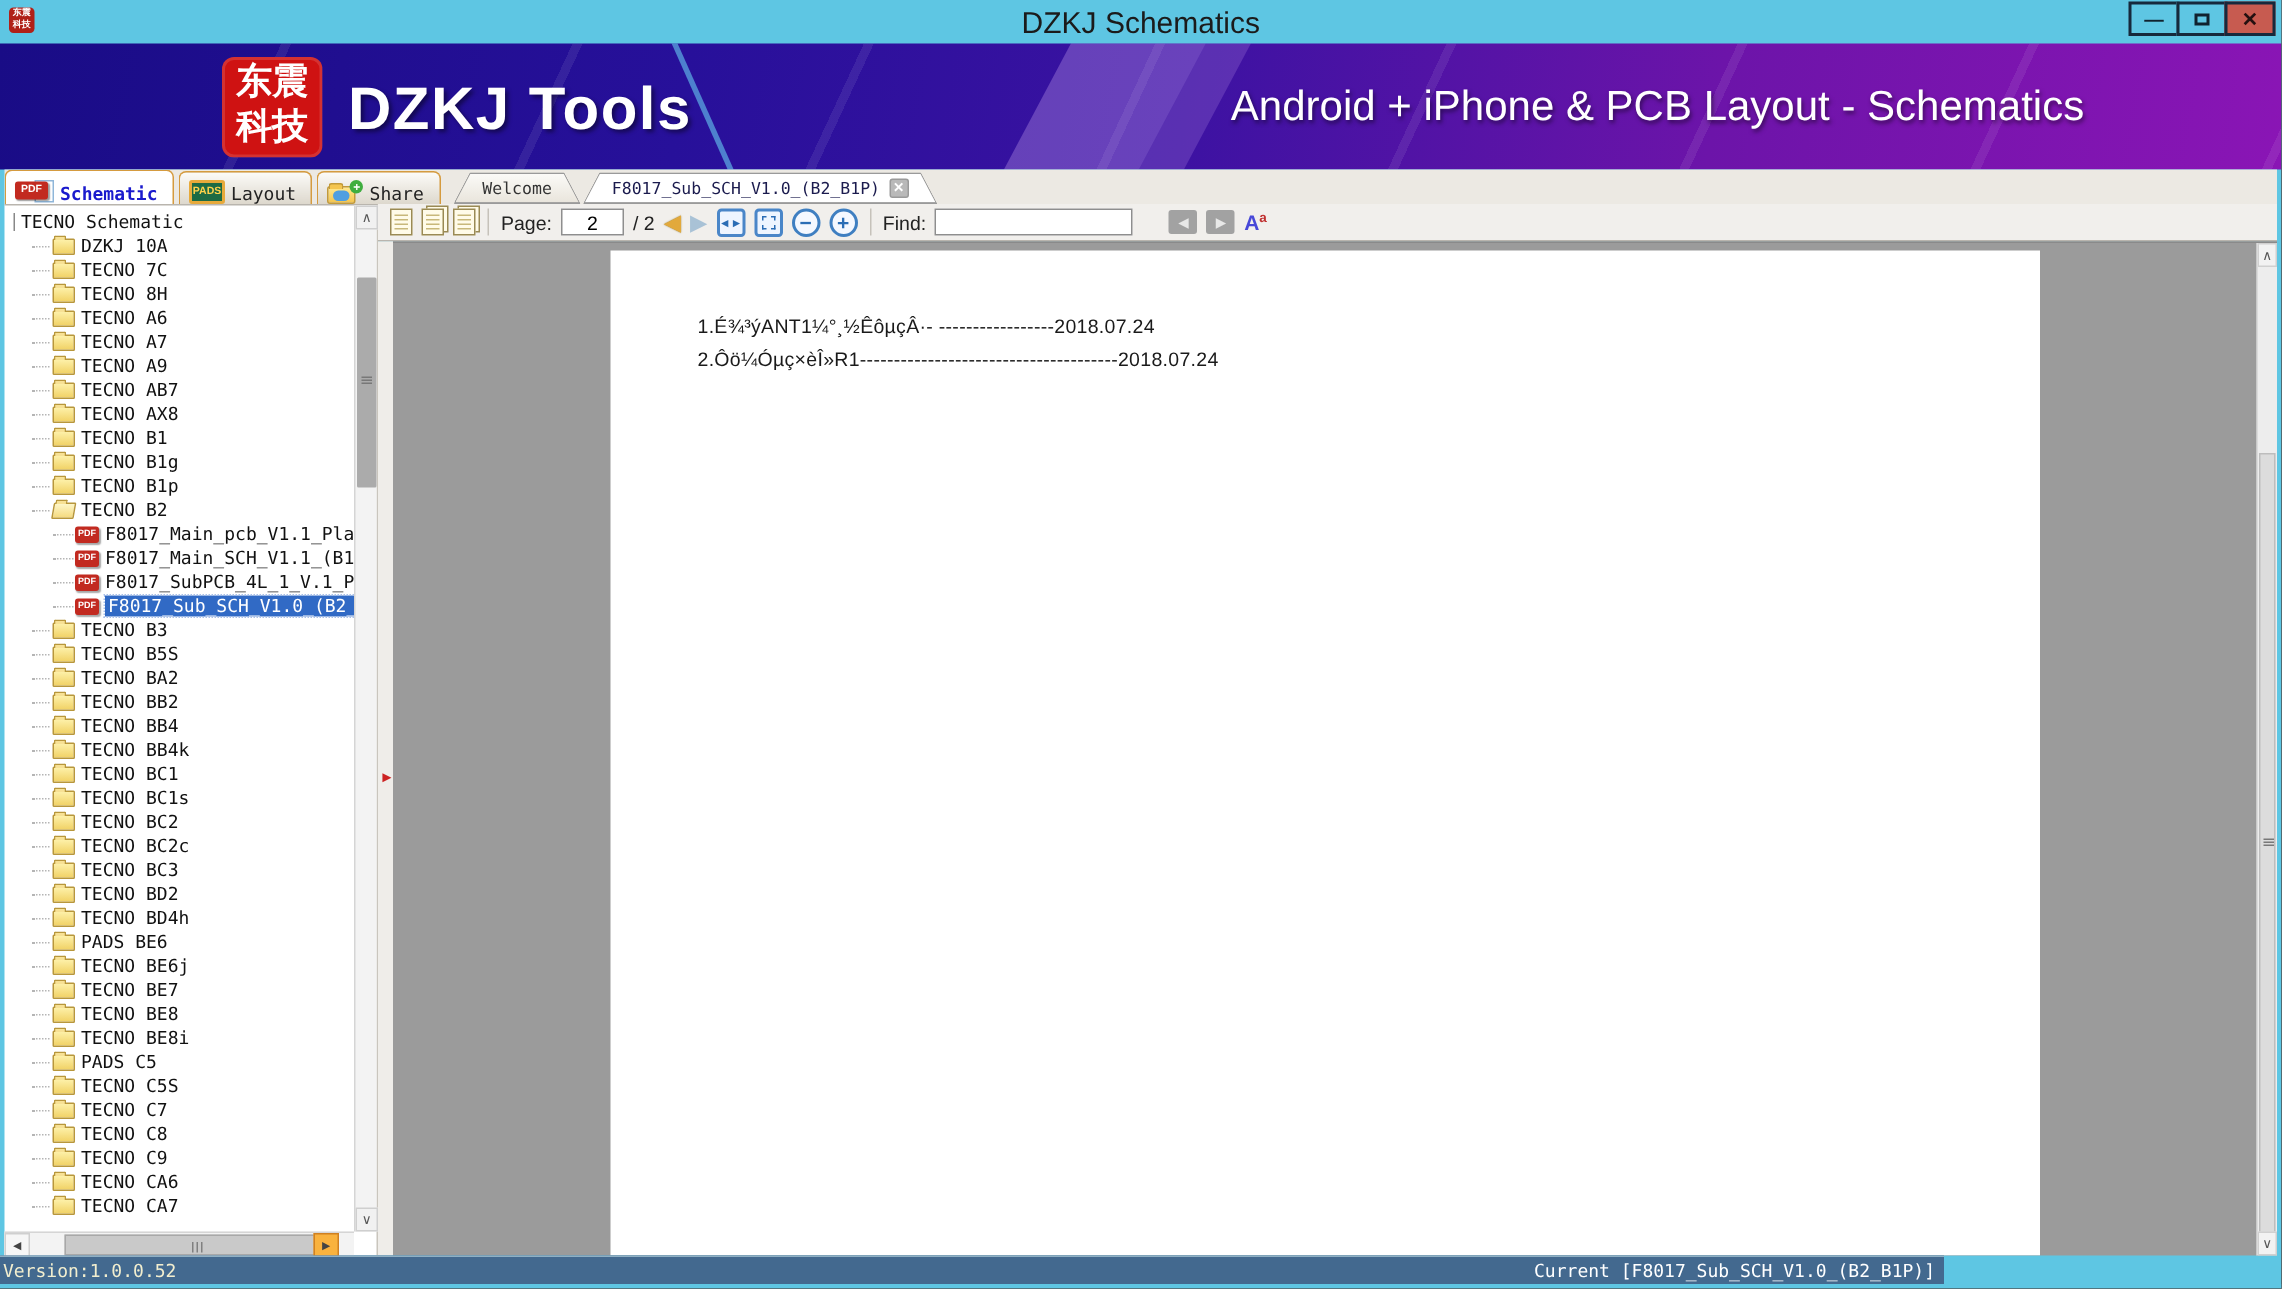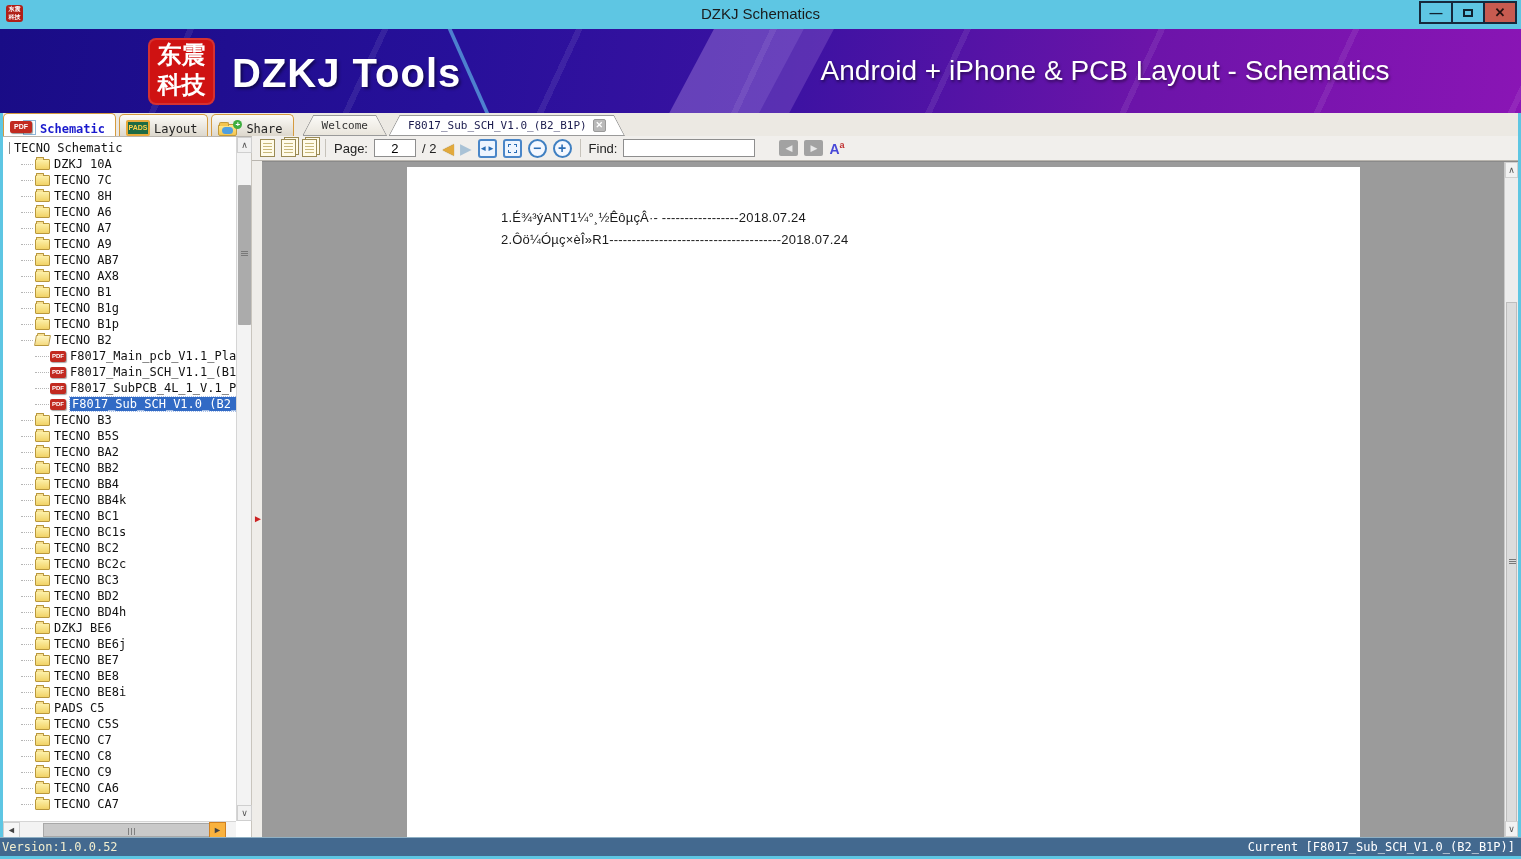--- a/index.html
+++ b/index.html
@@ -4,21 +4,21 @@
 <style>
   html,body{margin:0;padding:0;background:#333;}
   *{box-sizing:border-box;}
   .window{position:relative;width:1521px;height:859px;background:#5ec6e3;overflow:hidden;
           font-family:"Liberation Sans",sans-serif;}
 
   
   .titlebar{position:absolute;left:0;top:0;width:1521px;height:29px;background:#5ec6e3;}
   .appicon{position:absolute;left:6px;top:5px;width:17px;height:17px;background:#b02018;border-radius:3px;
            color:#fff;font-size:6px;line-height:8px;text-align:center;overflow:hidden;font-weight:bold;}
-  .apptitle{position:absolute;left:0;right:0;top:5px;text-align:center;font-size:15px;color:#1b1b1b;}
+  .apptitle{position:absolute;left:0;right:0;top:5px;text-align:center;font-size:20px;color:#1b1b1b;}
   .winbtns{position:absolute;right:4px;top:1px;display:flex;}
   .winbtn{width:34px;height:23px;border:2px solid #16293c;margin-left:-2px;display:flex;align-items:center;
           justify-content:center;font-weight:bold;color:#10222f;font-size:13px;background:#5ec6e3;}
   .winbtn.close{background:#c75b50;color:#241010;}
   .maxglyph{width:10px;height:8px;border:2px solid #10222f;display:inline-block;}
 
   
   .header{position:absolute;left:0;top:29px;width:1521px;height:84px;overflow:hidden;
           background:linear-gradient(100deg,#190c86 0%,#27109a 30%,#3c12a2 52%,#6c14a9 75%,#8a15b5 100%);}
   .header .streaks{position:absolute;inset:0;
@@ -122,31 +122,31 @@
   .hthumb{position:absolute;left:40px;top:1px;width:175px;height:14px;background:#c9c9c9;border:1px solid #a8a8a8;}
   .hgrip{position:absolute;left:50%;top:4px;width:1px;height:7px;background:#808080;box-shadow:3px 0 0 #808080,-3px 0 0 #808080;}
 
   
   .splitter{position:absolute;left:252px;top:161px;width:10px;height:676px;background:#efede9;}
   .collapse-arrow{position:absolute;left:1px;top:352px;color:#cc2222;font-size:10px;}
 
   
   .viewer{position:absolute;left:262px;top:161px;width:1256px;height:676px;background:#9b9b9b;border-top:1px solid #8a8a8a;overflow:hidden;}
   .pdfpage{position:absolute;left:145px;top:5px;width:953px;bottom:0;background:#ffffff;}
-  .pagetext{position:absolute;left:58px;top:42px;font:13px "Liberation Sans",sans-serif;color:#1a1a1a;margin-left:36px;}
+  .pagetext{position:absolute;left:58px;top:42px;font:13px "Liberation Sans",sans-serif;color:#1a1a1a;}
   .pdfline{line-height:17px;letter-spacing:0.2px;}
   .pdfline:first-child{margin-bottom:5px;}
   .viewer .vscroll2{position:absolute;top:0;right:0;width:14px;bottom:0;background:#ededed;border-left:1px solid #c9c9c9;}
   .vbtn{position:absolute;left:0;width:13px;height:16px;background:#f2f2f2;border:1px solid #d0d0d0;color:#555;
         font-size:9px;line-height:14px;text-align:center;}
   .vbtn.up{top:0;} .vbtn.down{bottom:0;}
   .vthumb2{position:absolute;left:1px;width:11px;top:140px;height:520px;background:#dcdcdc;border:1px solid #bdbdbd;}
 
   
-  .statusbar{position:absolute;left:0;top:837px;width:1521px;height:19px;background:#43698f;border-top:1px solid #8fb0c4;
+  .statusbar{position:absolute;left:0;top:837px;width:1296px;height:19px;background:#43698f;border-top:1px solid #8fb0c4;
         font:12px "DejaVu Sans Mono",monospace;}
   .status-left{position:absolute;left:2px;top:2px;color:#f2eecf;}
   .status-right{position:absolute;right:6px;top:2px;color:#ffffff;}
   .bottomstrip{position:absolute;left:0;top:856px;width:1521px;height:3px;background:#5ec6e3;}
 </style>
 </head>
 <body>
 
 <div class="window">
 
@@ -392,21 +392,21 @@
           <span class="tlabel">TECNO BD2</span>
         </div>
         <div class="trow folder">
           <span class="guide"></span>
           <span class="fold"></span>
           <span class="tlabel">TECNO BD4h</span>
         </div>
         <div class="trow folder">
           <span class="guide"></span>
           <span class="fold"></span>
-          <span class="tlabel">DZKJ BE6</span>
+          <span class="tlabel">PADS BE6</span>
         </div>
         <div class="trow folder">
           <span class="guide"></span>
           <span class="fold"></span>
           <span class="tlabel">TECNO BE6j</span>
         </div>
         <div class="trow folder">
           <span class="guide"></span>
           <span class="fold"></span>
           <span class="tlabel">TECNO BE7</span>

